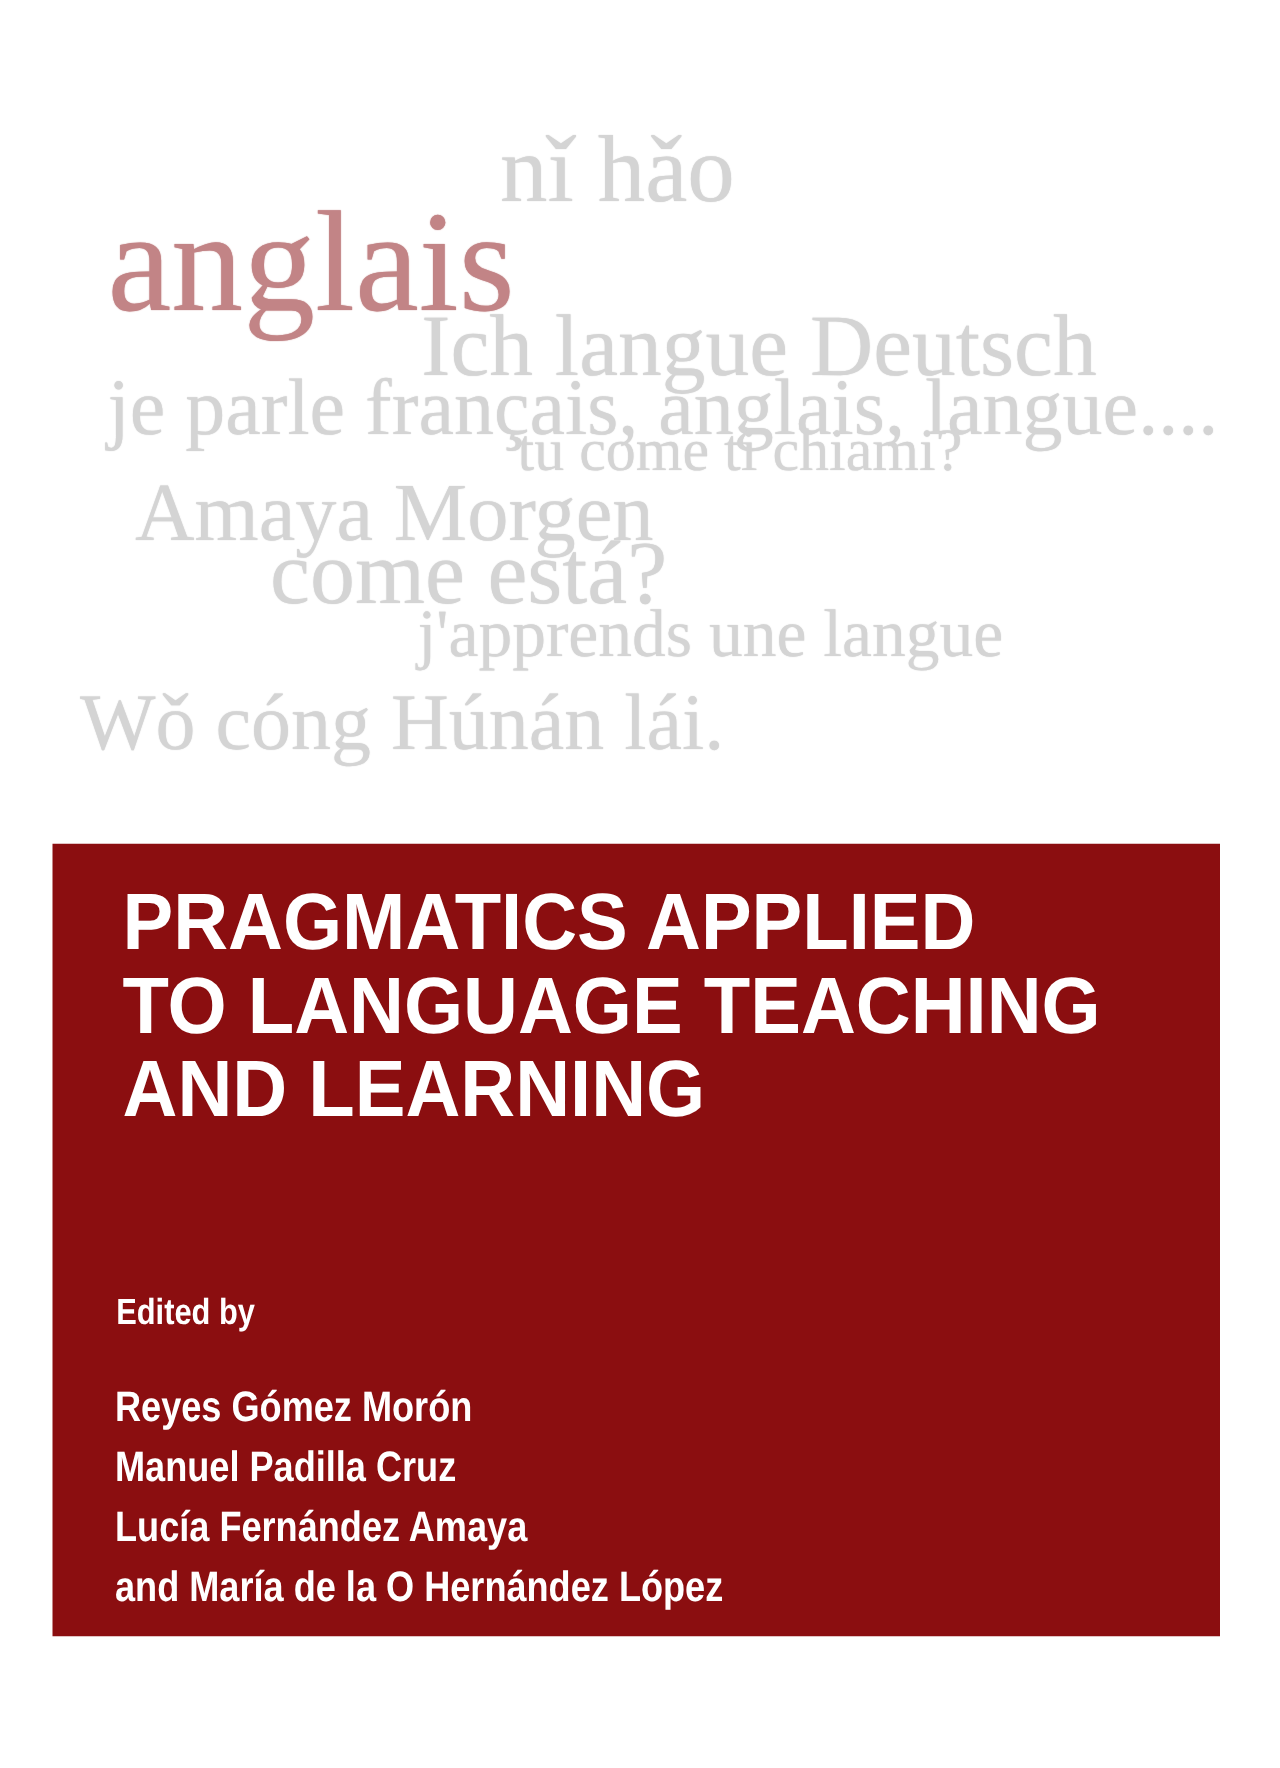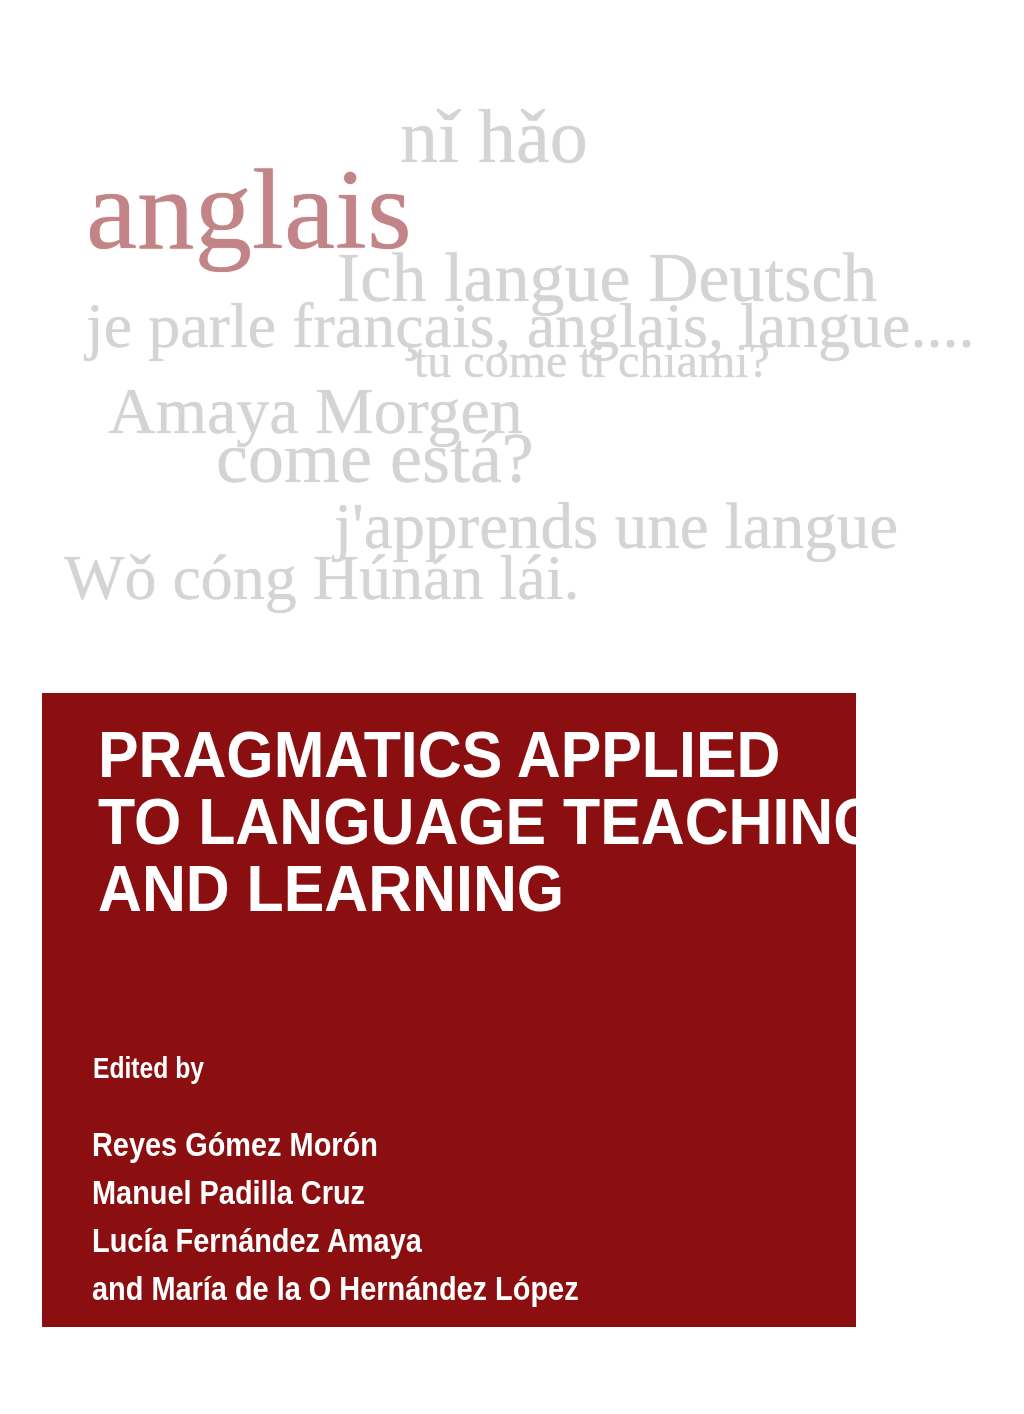--- a/index.html
+++ b/index.html
@@ -23,28 +23,28 @@
   }
   #wm-nihao      { left: 400px; top:  98px; font-size: 76px; }
   #wm-language   { left:  86px; top: 152px; font-size: 115px;
                    color: var(--language-pink, #c28486);
                    text-shadow: 0 0 1px var(--language-pink, #c28486); }
   #wm-ich        { left: 337px; top: 243px; font-size: 70px; }
   #wm-jeparle    { left:  86px; top: 294px; font-size: 64px; }
   #wm-tucome     { left: 414px; top: 337px; font-size: 48px; text-align: right; }
   #wm-guten      { left: 108px; top: 378px; font-size: 66px; }
   #wm-como       { left: 216px; top: 422px; font-size: 72px; }
-  #wm-japprends  { left: 334px; top: 480px; font-size: 65px; margin-top: 14px; }
+  #wm-japprends  { left: 334px; top: 480px; font-size: 54px; }
   #wm-wocong     { left:  64px; top: 546px; font-size: 64px; }
 
   
   .red-panel {
     position: absolute;
-    left: 42px; top: 693px;
-    width: 814px; height: 634px;
+    left: 42px; top: 675px;
+    width: 934px; height: 634px;
     background: var(--panel-red, #8b0e10);
   }
   .title {
     position: absolute;
     left: 56px; top: 29px;
     margin: 0;
     color: var(--text-white, #ffffff);
     font-family: "Liberation Sans", sans-serif;
     font-weight: 700;
     font-size: 64px;

